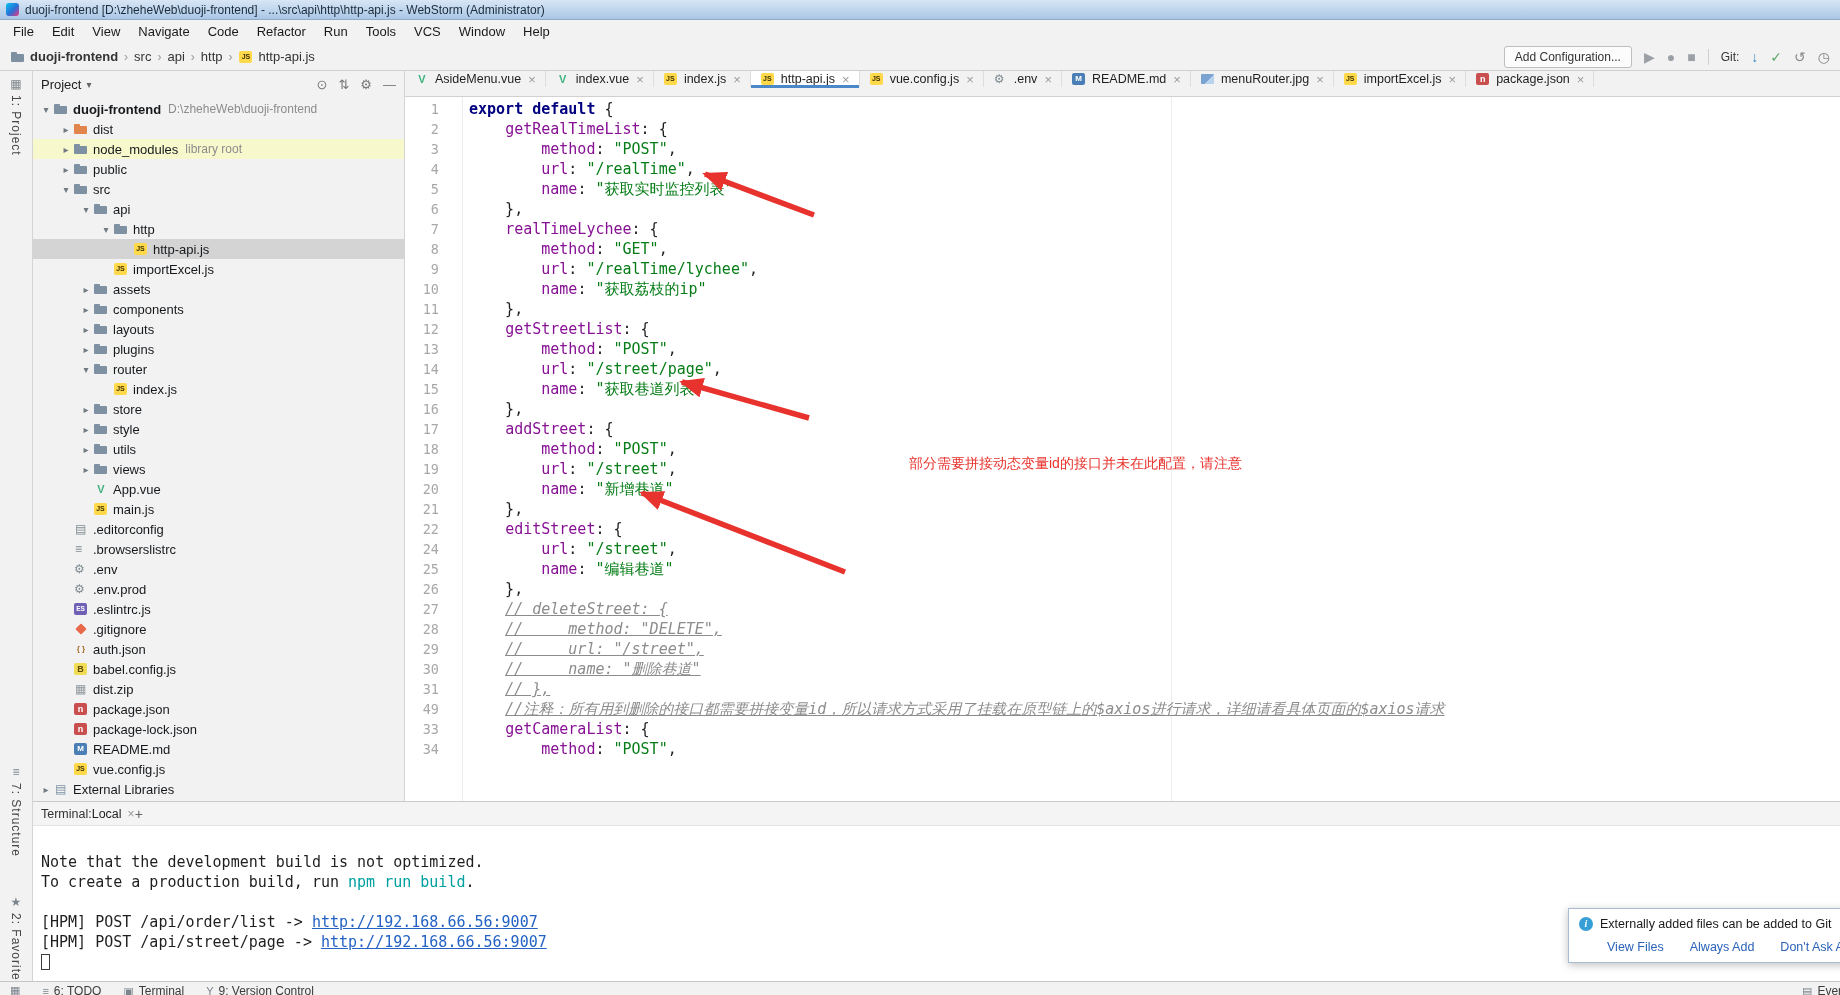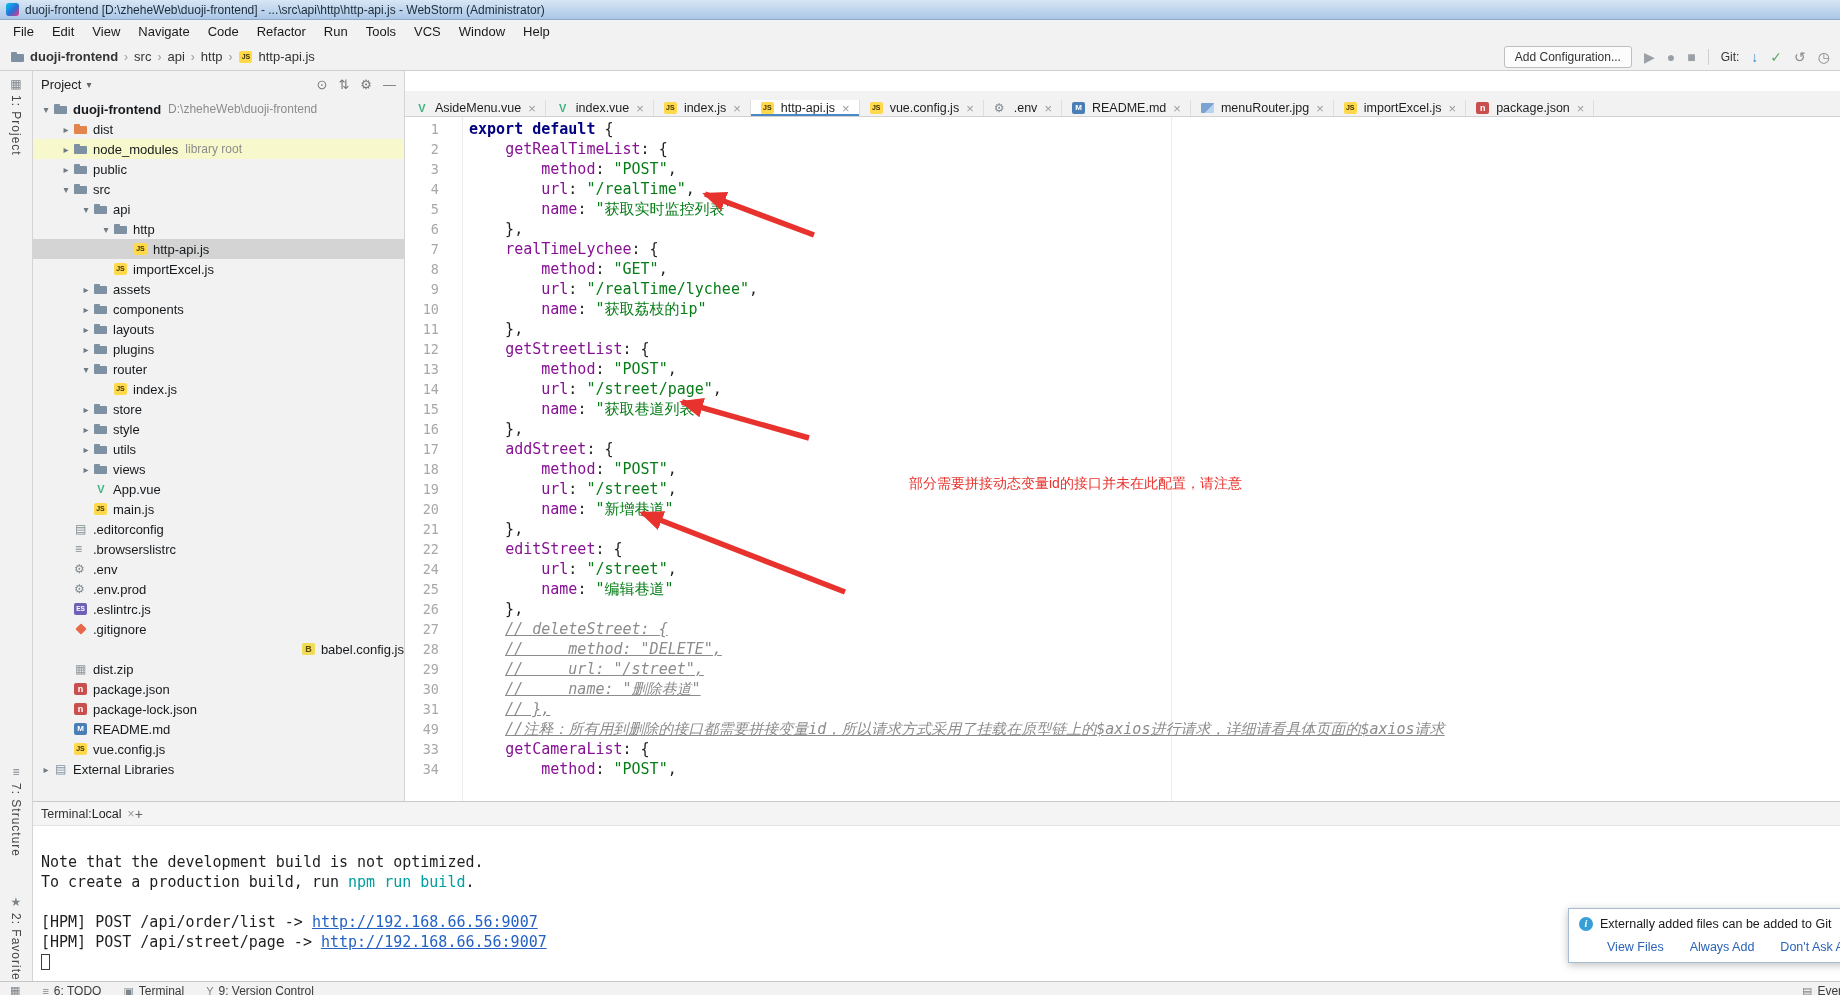--- a/index.html
+++ b/index.html
@@ -92,21 +92,21 @@
   .ic-babel::after { content: "B"; position: absolute; left: 1px; top: 2px; width: 13px; height: 12px;
     background: #f0dc55; color: #5d4a00; font-weight: bold; font-size: 9px; line-height: 12px;
     text-align: center; border-radius: 2px; }
   .ic-git::after { content: ""; position: absolute; left: 4px; top: 4px; width: 8px; height: 8px;
     background: #e8694a; transform: rotate(45deg); border-radius: 1px; }
   .ic-img::after { content: ""; position: absolute; left: 1px; top: 3px; width: 13px; height: 10px;
     background: linear-gradient(135deg,#7aa3d2 60%,#b7d3ee 60%); border-radius: 1px; }
   
   .editor-col { flex: 1; display: flex; flex-direction: column; min-width: 0; }
   .tabbar { height: 26px; flex: none; background: #f2f2f2; border-bottom: 1px solid #d1d1d1;
-    display: flex; align-items: flex-end; overflow: hidden; margin-top: 20px; }
+    display: flex; align-items: flex-start; overflow: hidden; }
   .tab { display: flex; align-items: center; gap: 5px; padding: 0 9px; font-size: 12.5px;
     color: #1e1e1e; border-right: 1px solid #dedede; position: relative; white-space: nowrap; }
   .tab.active { background: #fff; }
   .tab.active::after { content: ""; position: absolute; left: 0; right: 0; bottom: -1px; height: 3px; background: #4a88c7; }
   .tab-close { color: #9b9b9b; font-size: 13px; margin-left: 2px; }
   .code-area { flex: 1; position: relative; background: #fff; overflow: hidden;
     font-family: "DejaVu Sans Mono", monospace; font-size: 15px; padding-top: 2px; }
   .gutter-col { position: absolute; left: 0; top: 0; bottom: 0; width: 58px; border-right: 1px solid #ececec; }
   .wrap-guide { position: absolute; left: 766px; top: 0; bottom: 0; width: 1px; background: #ededed; }
   .code-line { display: flex; height: 20px; line-height: 20px; white-space: pre; position: relative; }
@@ -378,21 +378,26 @@
               <div class="tree-row" style="padding-left: 26px;">
                 <span class="tree-arrow"></span>
                 <span class="ic ic-eslint"></span>
                 <span class="tree-label">.eslintrc.js</span>
               </div>
               <div class="tree-row" style="padding-left: 26px;">
                 <span class="tree-arrow"></span>
                 <span class="ic ic-git"></span>
                 <span class="tree-label">.gitignore</span>
               </div>
-              <div class="tree-row" style="padding-left: 26px; justify-content: flex-end;">
+              <div class="tree-row" style="padding-left: 26px;">
+                <span class="tree-arrow"></span>
+                <span class="ic ic-json"></span>
+                <span class="tree-label">auth.json</span>
+              </div>
+              <div class="tree-row" style="padding-left: 26px;">
                 <span class="tree-arrow"></span>
                 <span class="ic ic-babel"></span>
                 <span class="tree-label">babel.config.js</span>
               </div>
               <div class="tree-row" style="padding-left: 26px;">
                 <span class="tree-arrow"></span>
                 <span class="ic ic-zip"></span>
                 <span class="tree-label">dist.zip</span>
               </div>
               <div class="tree-row" style="padding-left: 26px;">

